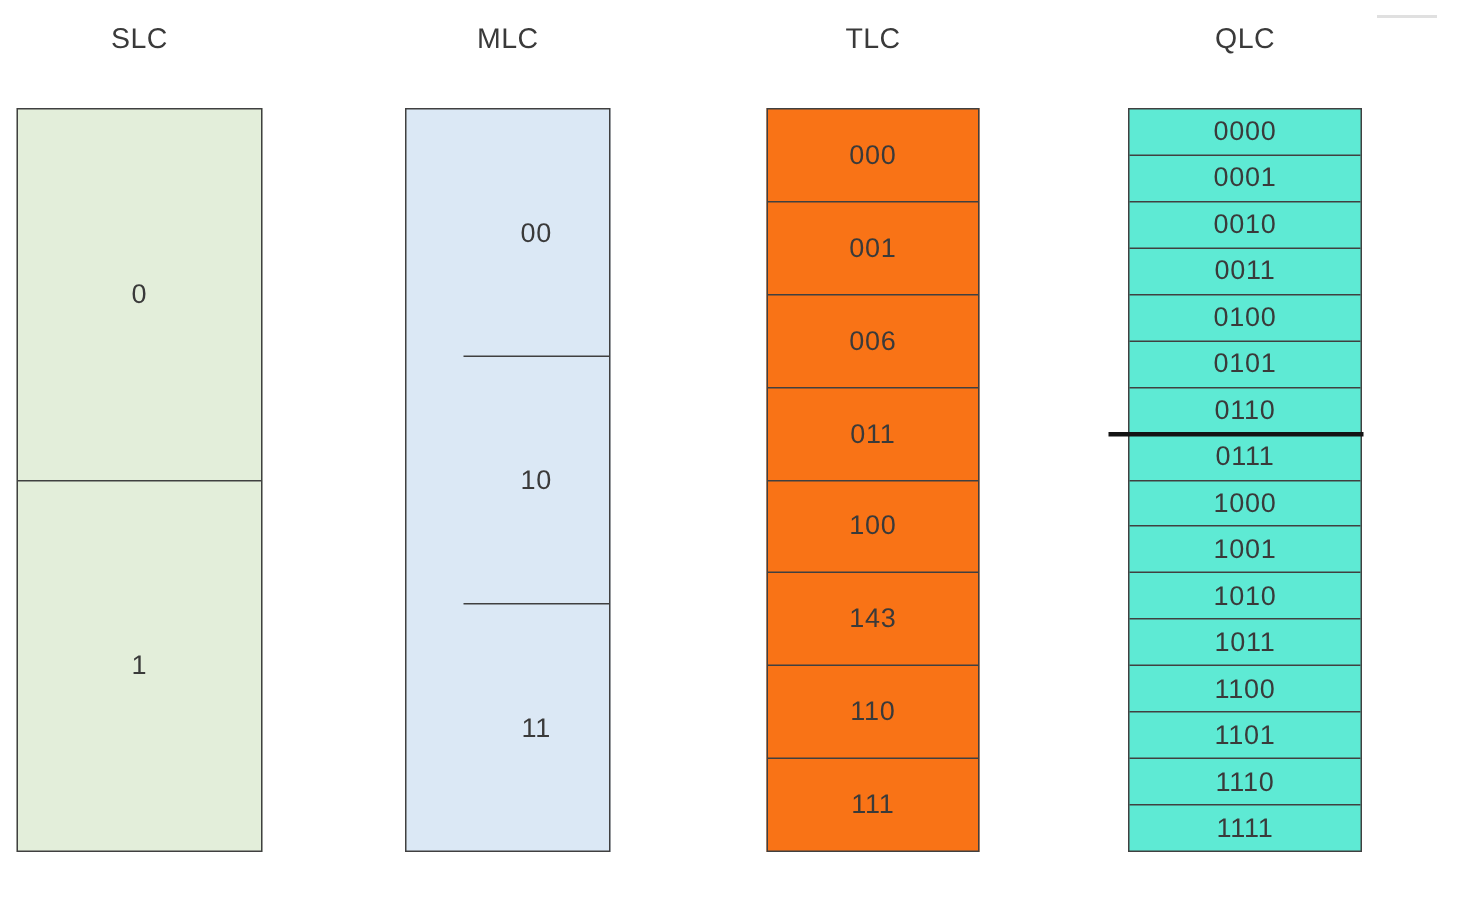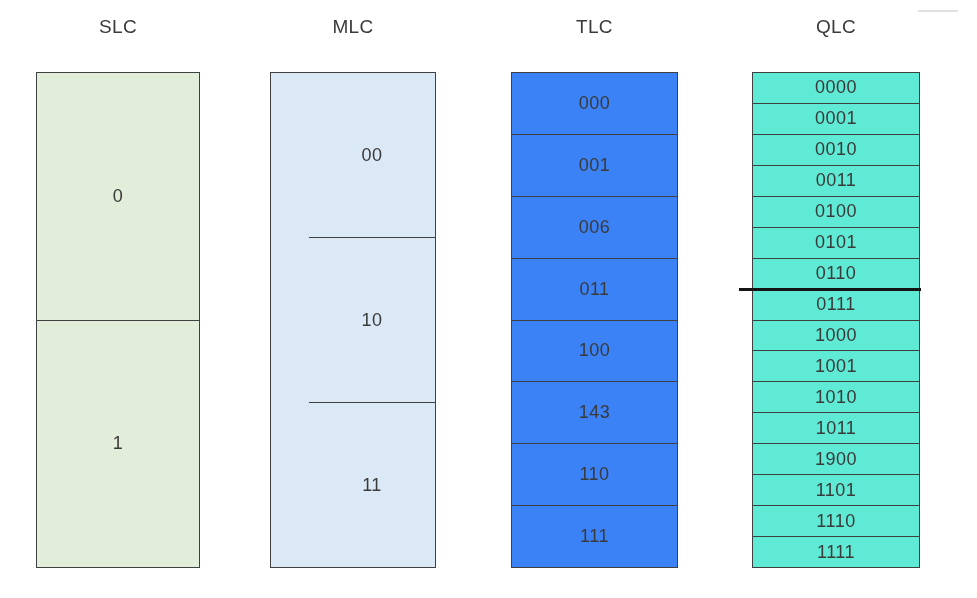--- a/index.html
+++ b/index.html
@@ -4,24 +4,24 @@
 <style>
   html,body{margin:0;padding:0;background:#ffffff;}
   .canvas{
     position:relative;
     width:977px;height:598px;
     background:#ffffff;
     font-family:"Liberation Sans", sans-serif;
     overflow:hidden;
   }
   .column{position:absolute;top:0;height:100%;}
-  .col-slc{left:36px;width:164px;}
-  .col-mlc{left:270px;width:166px;}
-  .col-tlc{left:511px;width:167px;}
-  .col-qlc{left:752px;width:168px;}
+  .col-slc{left:11px;width:164px;}
+  .col-mlc{left:270px;width:137px;}
+  .col-tlc{left:511px;width:142px;}
+  .col-qlc{left:752px;width:156px;}
   .title{
     position:absolute;top:16px;left:0;right:0;
     margin:0;text-align:center;
     font-size:19px;font-weight:400;
     color:var(--text,#3a3a3a);
     letter-spacing:0.3px;
   }
   .box{
     position:absolute;top:72px;left:0;right:0;height:496px;
     box-sizing:border-box;
@@ -66,21 +66,21 @@
     <h2 class="title">MLC</h2>
     <div class="box" style="background-color: rgb(219, 232, 245); padding-left: 38px;">
       <div class="cell">00</div>
       <div class="cell">10</div>
       <div class="cell">11</div>
     </div>
   </section>
 
   <section class="column col-tlc">
     <h2 class="title">TLC</h2>
-    <div class="box" style="background-color: #3b82f6;">
+    <div class="box" style="background-color: #f97316;">
       <div class="cell">000</div>
       <div class="cell">001</div>
       <div class="cell">006</div>
       <div class="cell">011</div>
       <div class="cell">100</div>
       <div class="cell">143</div>
       <div class="cell">110</div>
       <div class="cell">111</div>
     </div>
   </section>
@@ -93,21 +93,21 @@
       <div class="cell">0010</div>
       <div class="cell">0011</div>
       <div class="cell">0100</div>
       <div class="cell">0101</div>
       <div class="cell">0110</div>
       <div class="cell">0111</div>
       <div class="cell">1000</div>
       <div class="cell">1001</div>
       <div class="cell">1010</div>
       <div class="cell">1011</div>
-      <div class="cell">1900</div>
+      <div class="cell">1100</div>
       <div class="cell">1101</div>
       <div class="cell">1110</div>
       <div class="cell">1111</div>
       <div class="threshold-line"></div>
     </div>
   </section>
 
 </div>
 
 </body></html>

